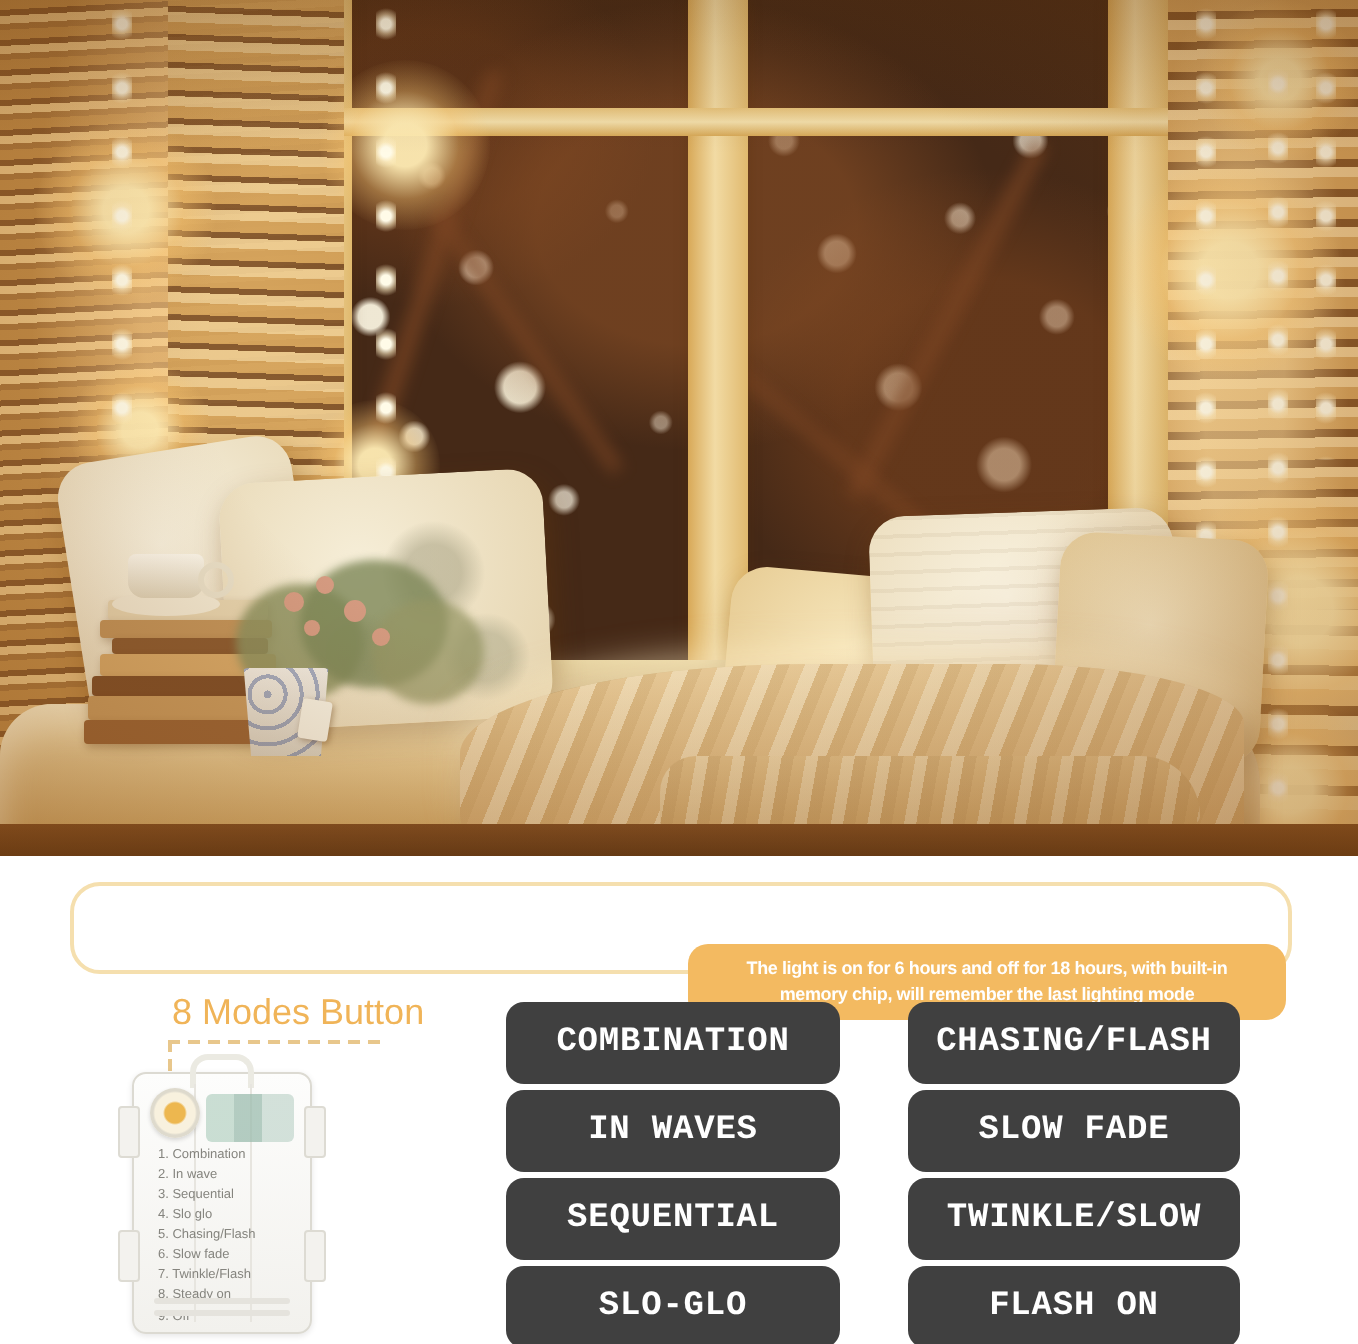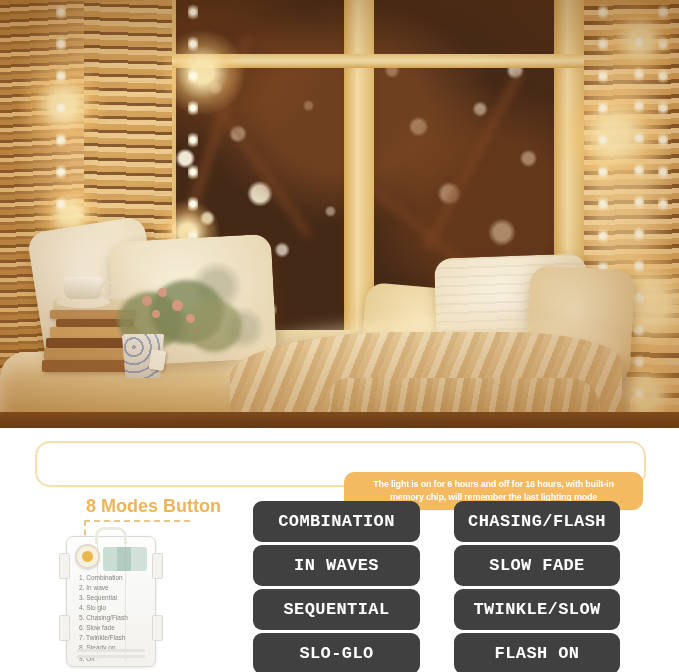--- a/index.html
+++ b/index.html
@@ -138,21 +138,21 @@
       linear-gradient(rgba(70,35,5,.18), rgba(70,35,5,0) 18%),
       radial-gradient(ellipse at 48% 42%, rgba(255,235,190,0) 45%, rgba(130,70,15,.38) 98%);}
 
   
   .banner{left:35px;top:441px;width:611px;height:46px;border:2px solid #F5DFAE;border-radius:15px;box-sizing:border-box;background:#fff;}
   .title{left:35px;top:448px;width:310px;text-align:center;color:#F0B458;font-weight:700;font-size:22px;letter-spacing:.2px;}
   .info-box{left:344px;top:445px;width:299px;height:38px;border-radius:10px;background:#F3BA61;
     display:flex;flex-direction:column;justify-content:center;align-items:center;margin-top:27px;}
   .info-line{color:#fff;font-weight:700;font-size:9px;letter-spacing:-.2px;line-height:1.45;white-space:nowrap;}
 
-  .modes-label{left:86px;top:496px;color:#F0B458;font-weight:700;font-size:18px;white-space:nowrap;}
+  .modes-label{left:86px;top:496px;color:#F0B458;font-weight:400;font-size:18px;white-space:nowrap;}
   .dash-h{left:84px;top:520px;width:106px;border-top:2px dashed #E8C78C;}
   .dash-v{left:84px;top:520px;height:25px;border-left:2px dashed #E8C78C;}
 
   .battery-box{left:66px;top:536px;width:88px;height:129px;background:linear-gradient(#fdfdfc,#f2f1ed);
     border:1px solid #dcdad2;border-radius:7px;box-shadow:0 1px 3px rgba(0,0,0,.1);}
   .bb-handle{left:28px;top:-10px;width:26px;height:14px;border:3px solid #ececе6;border:3px solid #ececе4;border:3px solid #ebebе3;border:3px solid #ebeae2;border-bottom:none;border-radius:9px 9px 0 0;}
   .bb-clip{width:9px;height:24px;background:#f3f2ee;border:1px solid #dddbd3;border-radius:2px;}
   .bb-rib{width:1px;top:5px;height:119px;background:#e7e5df;}
   .bb-button-outer{left:8px;top:7px;width:25px;height:25px;border-radius:50%;
     background:radial-gradient(circle,#EDB74F 0 5px,#f8f1de 6px 10px,#dedacd 11px);box-shadow:0 1px 2px rgba(0,0,0,.15);}

